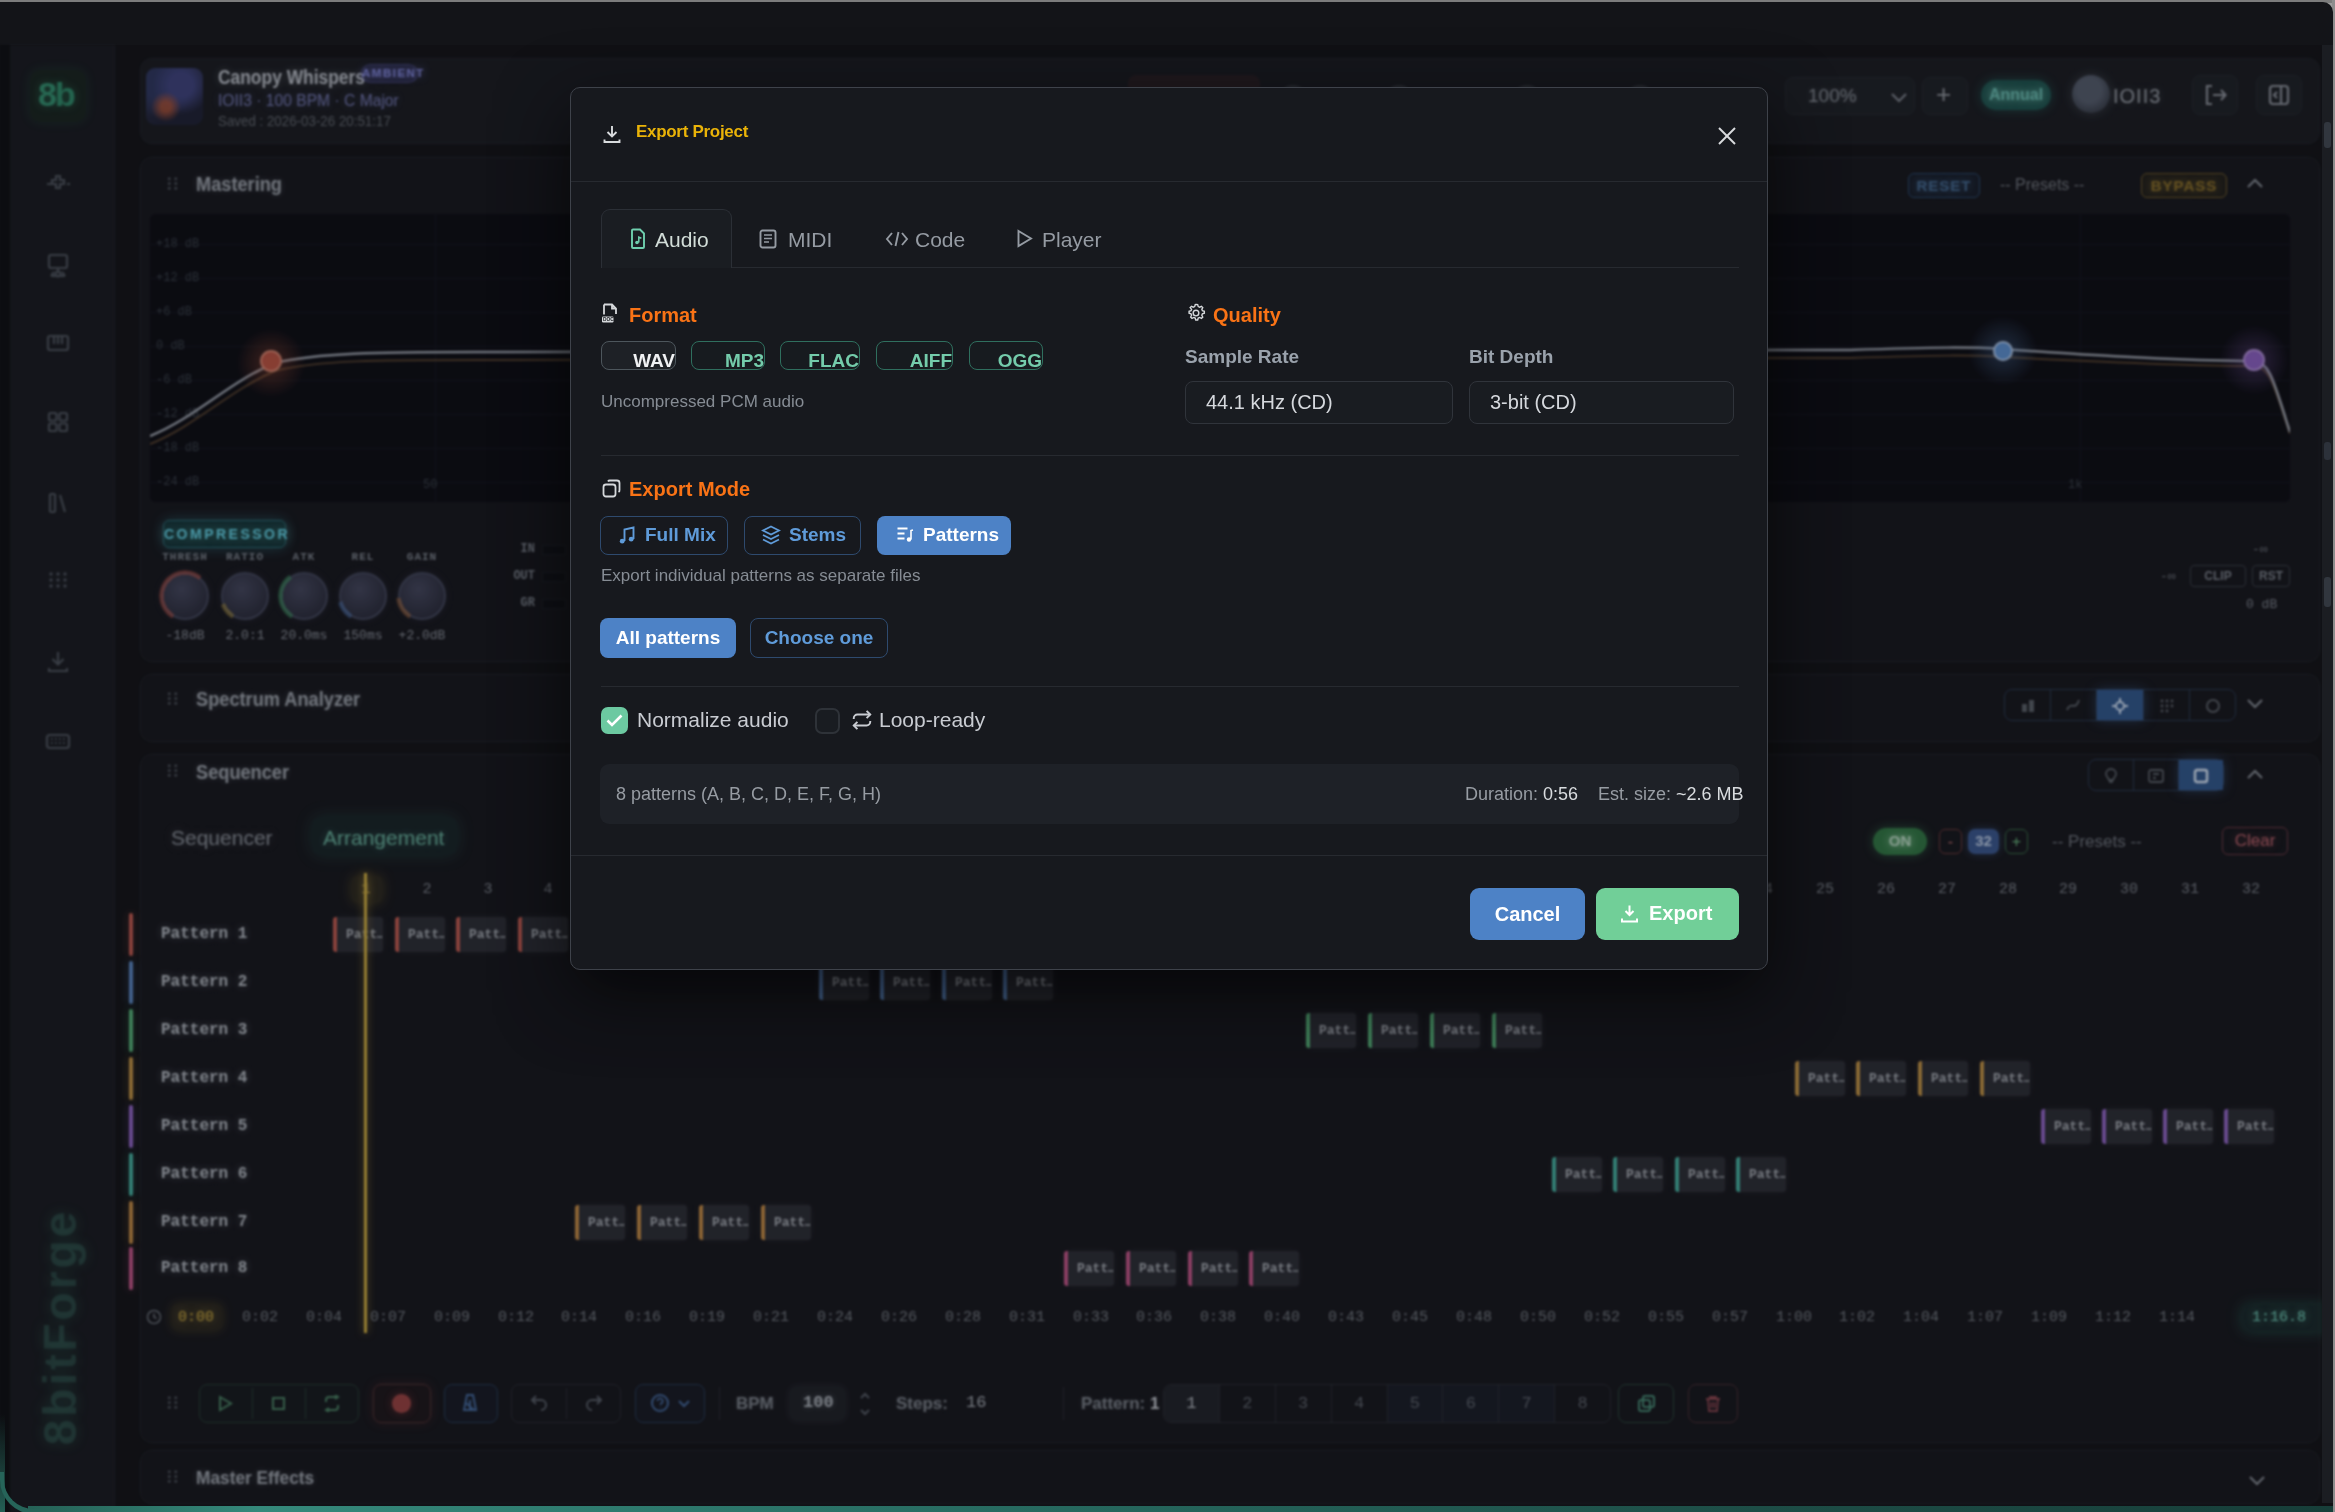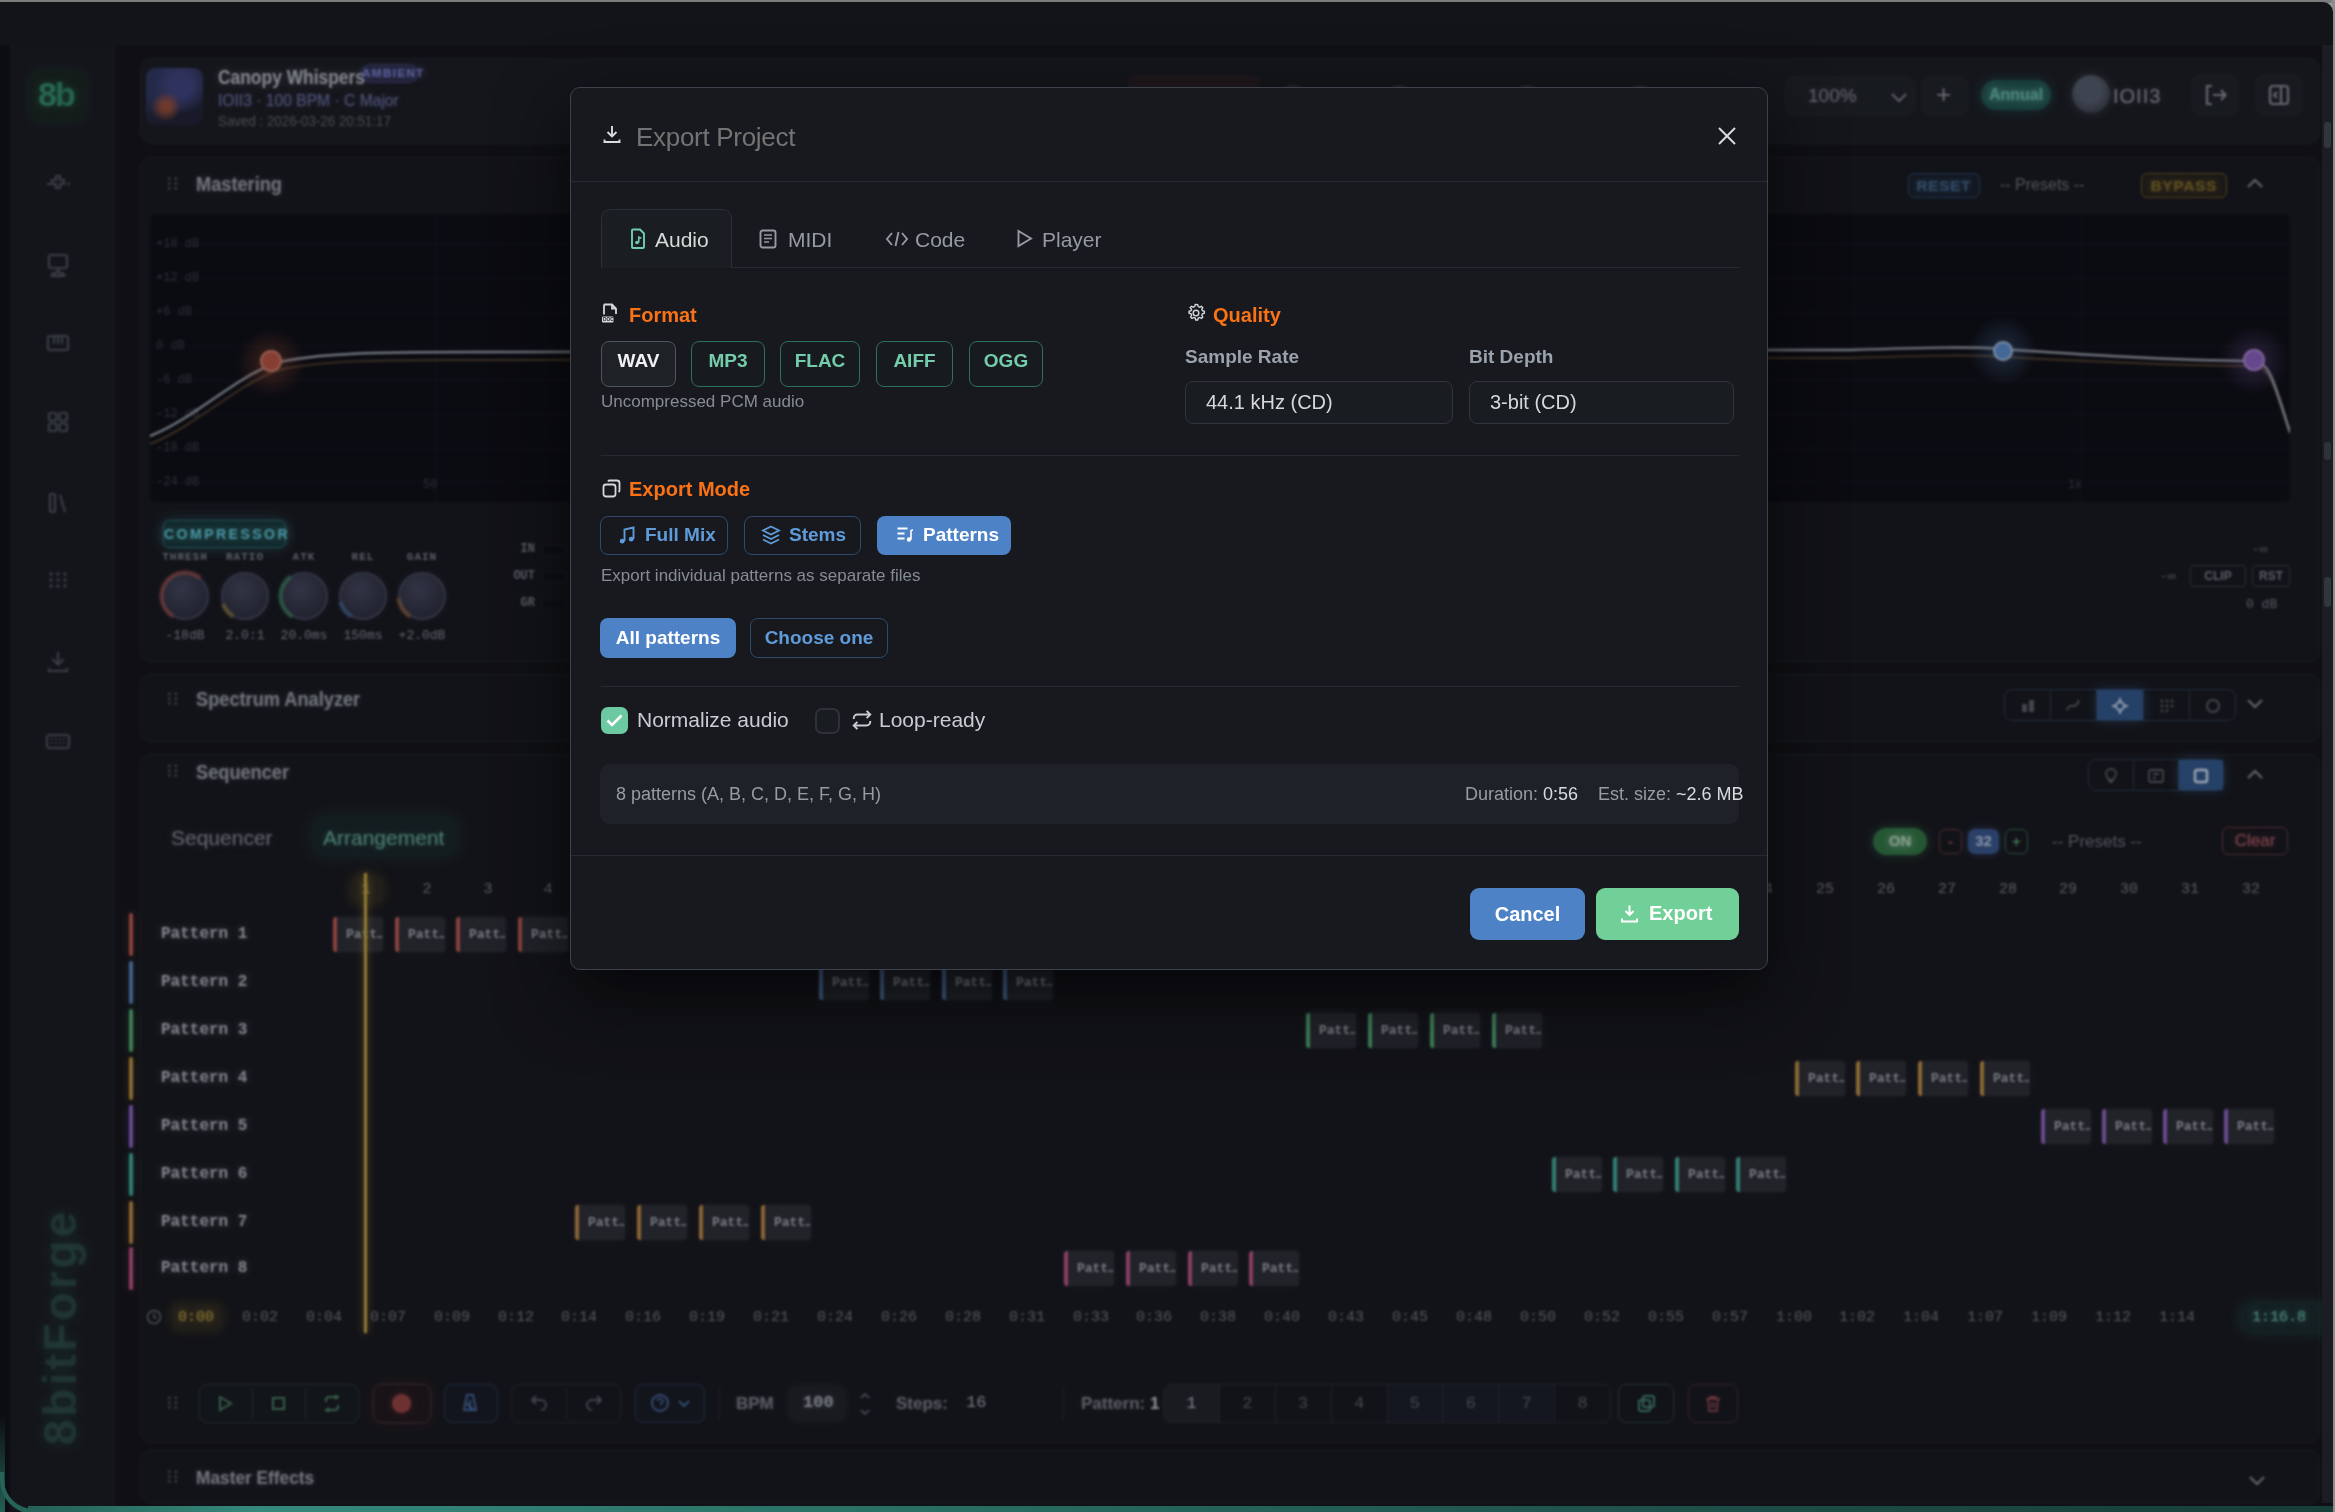--- a/index.html
+++ b/index.html
@@ -22,21 +22,21 @@
 .blk{position:absolute;height:35px;width:50px;background:rgba(48,51,59,.85);border-radius:3px;box-shadow:0 0 10px rgba(200,205,215,.07);color:#a8adb5;font-family:"Liberation Mono",monospace;font-size:13px;font-weight:700;line-height:35px;padding-left:9px;white-space:nowrap;overflow:hidden}
 .rowlab{position:absolute;font-family:"Liberation Mono",monospace;font-weight:700;font-size:16px;color:#b2b8c0;text-shadow:0 0 9px rgba(170,180,190,.45)}
 .rowbar{position:absolute;width:4px;height:43px;border-radius:2px}
 .tlab{position:absolute;font-family:"Liberation Mono",monospace;font-size:15px;color:#757b83;transform:translateX(-50%)}
 .barnum{position:absolute;font-family:"Liberation Mono",monospace;font-size:15px;color:#7b818a;transform:translateX(-50%)}
 .tbtn{position:absolute;border-radius:8px;border:1px solid #2a2d34}
 .sideicon{position:absolute;left:43px;width:30px;height:30px;color:#565d68}
 svg{display:block}
 #modal{position:absolute;left:570px;top:85px;width:1198px;height:883px;background:#17191e;border:1px solid #3e424a;border-radius:10px;box-shadow:0 24px 70px rgba(0,0,0,.65);color:#e6e8eb}
 .mdiv{position:absolute;left:0;width:100%;height:1px;background:#272a30}
-.fmtbtn{position:absolute;top:253px;height:46px;border-radius:8px;border:1.5px solid #2f6f5e;color:#74ccab;font-weight:700;font-size:19px;text-align:center;background:rgba(30,50,45,.10)}
+.fmtbtn{position:absolute;top:253px;height:29px;border-radius:8px;border:1.5px solid #2f6f5e;color:#74ccab;font-weight:700;font-size:19px;text-align:right;background:rgba(30,50,45,.10)}
 .modebtn{position:absolute;top:428px;height:39px;border-radius:8px;border:1.5px solid #2e4a6e;color:#5f9bd9;font-weight:700;font-size:19px}
 .mlab{color:#9aa2ac;font-weight:700;font-size:19px;position:absolute}
 .msel{position:absolute;top:293px;height:43px;border:1px solid #30343b;border-radius:8px;background:#191c21;color:#d5d8dd;font-size:20px}
 .seclab{position:absolute;font-weight:700;font-size:20px;color:#f97316}
 .dimtxt{position:absolute;color:#868c94;font-size:17px}
 </style></head>
 <body>
 <div id="deskCorner"></div>
 <div id="deskTop"></div>
 <div id="deskRight"></div>
@@ -517,21 +517,21 @@
 <div class="abs" style="left:0;top:1412px;width:5px;height:100px;background:linear-gradient(180deg,rgba(42,116,104,0),#256156)"></div>
 <div class="abs" style="left:0;top:1470px;width:46px;height:42px;border-bottom-left-radius:34px;border-left:4px solid #266459;border-bottom:5px solid #266459;background:transparent"></div>
 <div class="abs" style="left:2322px;top:43px;width:11px;height:1458px;background:#1b1d22"></div>
 <div class="abs" style="left:2324px;top:120px;width:7px;height:26px;background:#31363e;border-radius:3px"></div>
 <div class="abs" style="left:2324px;top:440px;width:7px;height:18px;background:#2c313a;border-radius:3px"></div>
 <div class="abs" style="left:2324px;top:575px;width:7px;height:30px;background:#31363e;border-radius:3px"></div>
 <div id="modal">
 <svg class="abs" style="left:31px;top:36px" width="20" height="20" viewBox="0 0 20 20">
         <path d="M10 2v10M5.5 8l4.5 4.5L14.5 8M2.5 15.5v2.5h15v-2.5" fill="none" stroke="#d9dbde" stroke-width="1.9"></path>
       </svg>
-<div class="abs" style="left:65px;top:34px;font-weight:400;font-size:26px;letter-spacing:-0.3px;color:#737373">Export Project</div>
+<div class="abs" style="left:65px;top:34px;font-weight:700;font-size:17px;letter-spacing:-0.3px;color:#eab308">Export Project</div>
 <svg class="abs" style="left:1144px;top:36px" width="24" height="24" viewBox="0 0 24 24">
         <line x1="4" y1="4" x2="20" y2="20" stroke="#d9dbde" stroke-width="2"></line>
         <line x1="20" y1="4" x2="4" y2="20" stroke="#d9dbde" stroke-width="2"></line>
       </svg>
 <div class="mdiv" style="top:93px"></div>
 <div class="abs" style="left:30px;top:121px;width:131px;height:59px;border:1px solid #2b2f36;border-bottom:none;border-radius:9px 9px 0 0;background:#1a1d22"></div>
 <div class="abs" style="left:161px;top:179px;width:1007px;height:1px;background:#272a30"></div>
 <svg class="abs" style="left:59px;top:140px" width="17" height="21" viewBox="0 0 17 21">
         <path d="M3 1.5h7l4 4V19a1 1 0 0 1-1 1H3a1 1 0 0 1-1-1V2.5a1 1 0 0 1 1-1z" fill="none" stroke="#6fcfae" stroke-width="1.9"></path>
         <circle cx="7" cy="14.5" r="1.8" fill="#6fcfae"></circle>

